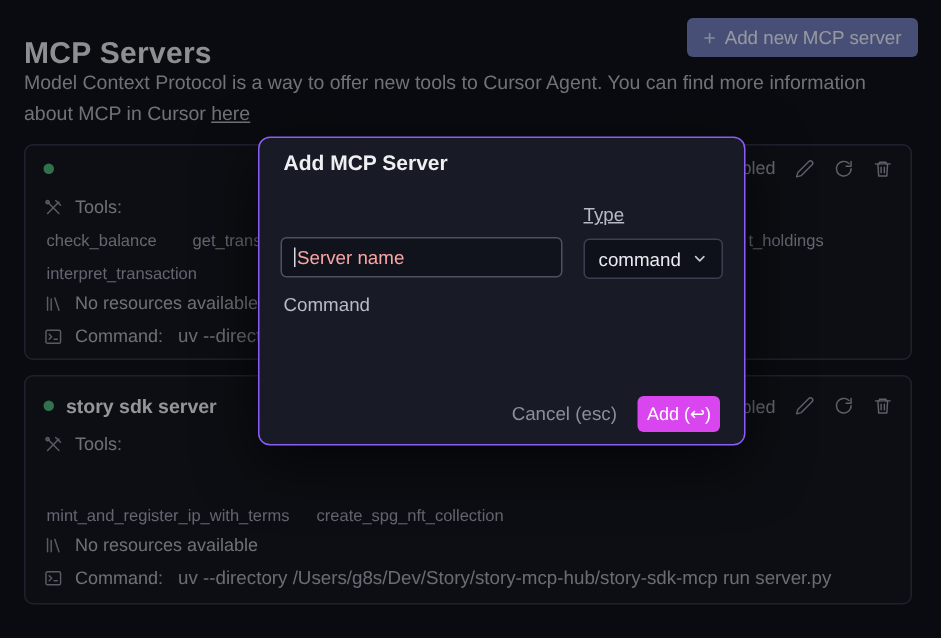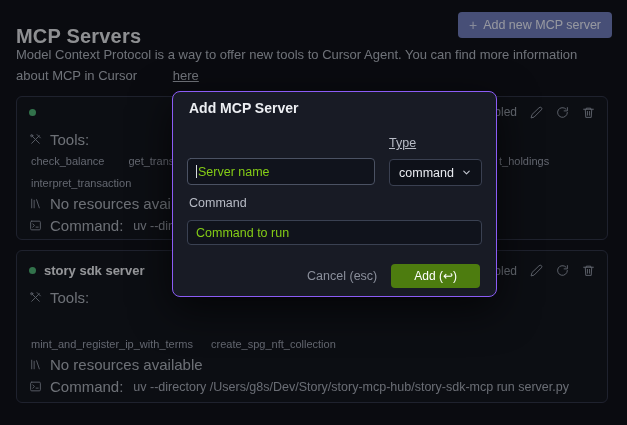--- a/index.html
+++ b/index.html
@@ -14,38 +14,38 @@
   
   .page-title { position:absolute; left:16px; top:25px; font-size:20px; font-weight:700; color:#d8dade; letter-spacing:.2px; }
   .add-btn {
     position:absolute; right:15px; top:12px; height:26px; padding:0 11px;
     display:flex; align-items:center; gap:6px;
     background:#6d78b5; border:none; border-radius:4px;
     color:#e4e7f3; font-size:12.5px; font-family:inherit; cursor:pointer;
   }
   .add-btn .plus { font-size:14px; line-height:1; color:#cdd3ea; }
   .desc { position:absolute; left:16px; top:44px; width:596px; font-size:13px; line-height:21px; color:#a9aeb8; }
-  .desc a { color:#a9aeb8; text-decoration:underline; cursor:pointer;margin-left:32px; }
+  .desc a { color:#a9aeb8; text-decoration:underline; cursor:pointer; }
 
   
   .card {
     position:absolute; left:16px; width:592px;
     background:#13161e; border:1px solid #2f3447; border-radius:6px;
   }
   .card1 { top:96px;  height:144px; }
   .card2 { top:250px; height:153px; }
   .row { position:absolute; left:12px; right:12px; display:flex; align-items:center; }
   .dot { width:7px; height:7px; border-radius:50%; background:#4cae72; margin-right:8px; flex:none; }
   .srv-name { font-size:13px; font-weight:700; color:#e2e4e8; }
   .right-group { margin-left:auto; display:flex; align-items:center; gap:13px; color:#8d93a0; }
   .status { font-size:12px; color:#99a0ac; }
   .icon { display:inline-flex; }
   .icon svg { display:block; }
   .act { cursor:pointer; }
-  .row-label { font-size:15px; color:#a6abb4; margin-left:8px; }
+  .row-label { font-size:12px; color:#a6abb4; margin-left:8px; }
   .row-icon { color:#868c99; display:inline-flex; }
   .tags { position:absolute; left:14px; right:12px; display:flex; gap:24px; font-size:11px; color:#979caa; white-space:nowrap; }
   .card2 .tags { gap:18px; }
   .tag { flex:none; }
   .frag { position:absolute; left:482px; font-size:11px; color:#979caa; }
   .cmd-value { font-size:12.5px; color:#a0a5b0; margin-left:10px; white-space:nowrap; }
 
   
   .dim { position:absolute; inset:0; background:rgba(0,0,0,0.34); z-index:5; }
 
@@ -59,34 +59,34 @@
   .lbl { position:absolute; font-size:12.5px; color:#b7bbc5; }
   .name-lbl { left:16px; top:44px;margin-top:20px; }
   .type-lbl { left:216px; top:44px;text-decoration:underline; }
   .cmd-lbl  { left:16px; top:104px; }
   .input {
     position:absolute; height:27px; display:flex; align-items:center;
     background:#10131c; border-radius:4px; padding:0 8px; cursor:text;
   }
   .name-input { left:14px; top:66px; width:188px; border:1px solid #4b5263; }
   .cmd-input  { left:14px; top:128px; width:295px; height:25px; border:1px solid #3a4152; }
-  .ph { font-size:12.5px; color:#84cc16; }
+  .ph { font-size:12.5px; color:#fca5a5; }
   .caret { width:1px; height:13px; background:#d8dbe2; margin-right:1px; }
   .select {
     position:absolute; left:216px; top:67px; width:93px; height:27px;
     background:#0e1119; border:1px solid #3a4051; border-radius:4px;
     display:flex; align-items:center; justify-content:center; gap:7px;
     color:#e9ebf0; font-size:12.5px; cursor:pointer;
   }
   .chev { color:#c3c7d1; }
   .footer { position:absolute; right:16px; top:172px; height:24px; display:flex; align-items:center; gap:14px; }
   .cancel { font-size:12.5px; color:#8a8f9b; cursor:pointer; }
   .add-confirm {
-    background:#4d7c0f; color:#ffffff; border:none; border-radius:4px;
-    font-size:12px; font-family:inherit; padding:5px 23px; cursor:pointer;
+    background:#d946ef; color:#ffffff; border:none; border-radius:4px;
+    font-size:12px; font-family:inherit; padding:5px 6px; cursor:pointer;
   }
 </style>
 </head>
 <body>
 
 <div>
 
   <h1 class="page-title">MCP Servers</h1>
 
   <button class="add-btn">
@@ -246,21 +246,18 @@
   <div class="select">
     <span>command</span>
     <span class="icon chev">
       <svg width="11" height="11" viewBox="0 0 24 24" fill="none" stroke="currentColor" stroke-width="2.4" stroke-linecap="round" stroke-linejoin="round">
           <path d="m6 9 6 6 6-6"></path>
         </svg>
     </span>
   </div>
 
   <label class="lbl cmd-lbl">Command</label>
-  <div class="input cmd-input">
-    <span class="ph">Command to run</span>
-  </div>
 
   <div class="footer">
     <span class="cancel">Cancel (esc)</span>
     <button class="add-confirm">Add (↩)</button>
   </div>
 </div>
 
 </body></html>

